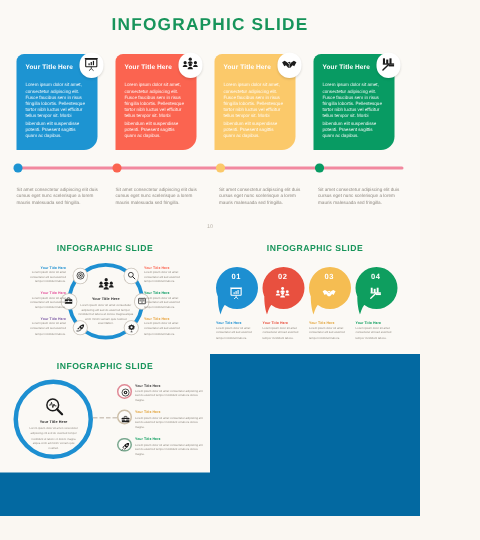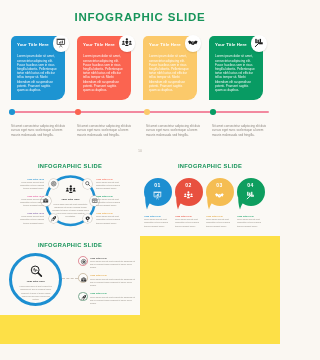--- a/index.html
+++ b/index.html
@@ -1,18 +1,18 @@
 <!DOCTYPE html>
 <html><head>
 <meta charset="utf-8">
 <style>
   html,body{margin:0;padding:0;}
   body{width:280px;height:360px;background:#faf7f2;font-family:"Liberation Sans",sans-serif;overflow:hidden;
        -webkit-font-smoothing:antialiased;}
-  .page{position:relative;width:280px;height:344px;background:#fde047;}
+  .page{position:relative;width:280px;height:344px;background:#0369a1;}
   .slide{position:absolute;background:#fbf9f5;overflow:hidden;}
 
   
   .stitle{position:absolute;left:0;right:0;text-align:center;color:#17945a;
           font-weight:bold;letter-spacing:.6px;white-space:nowrap;}
   .pgnum{position:absolute;color:#b9b2a8;text-align:center;left:0;right:0;}
 
   
   #s1{left:0;top:0;width:280px;height:156px;}
   #s1 .stitle{top:11px;font-size:11.5px;letter-spacing:.8px;}

